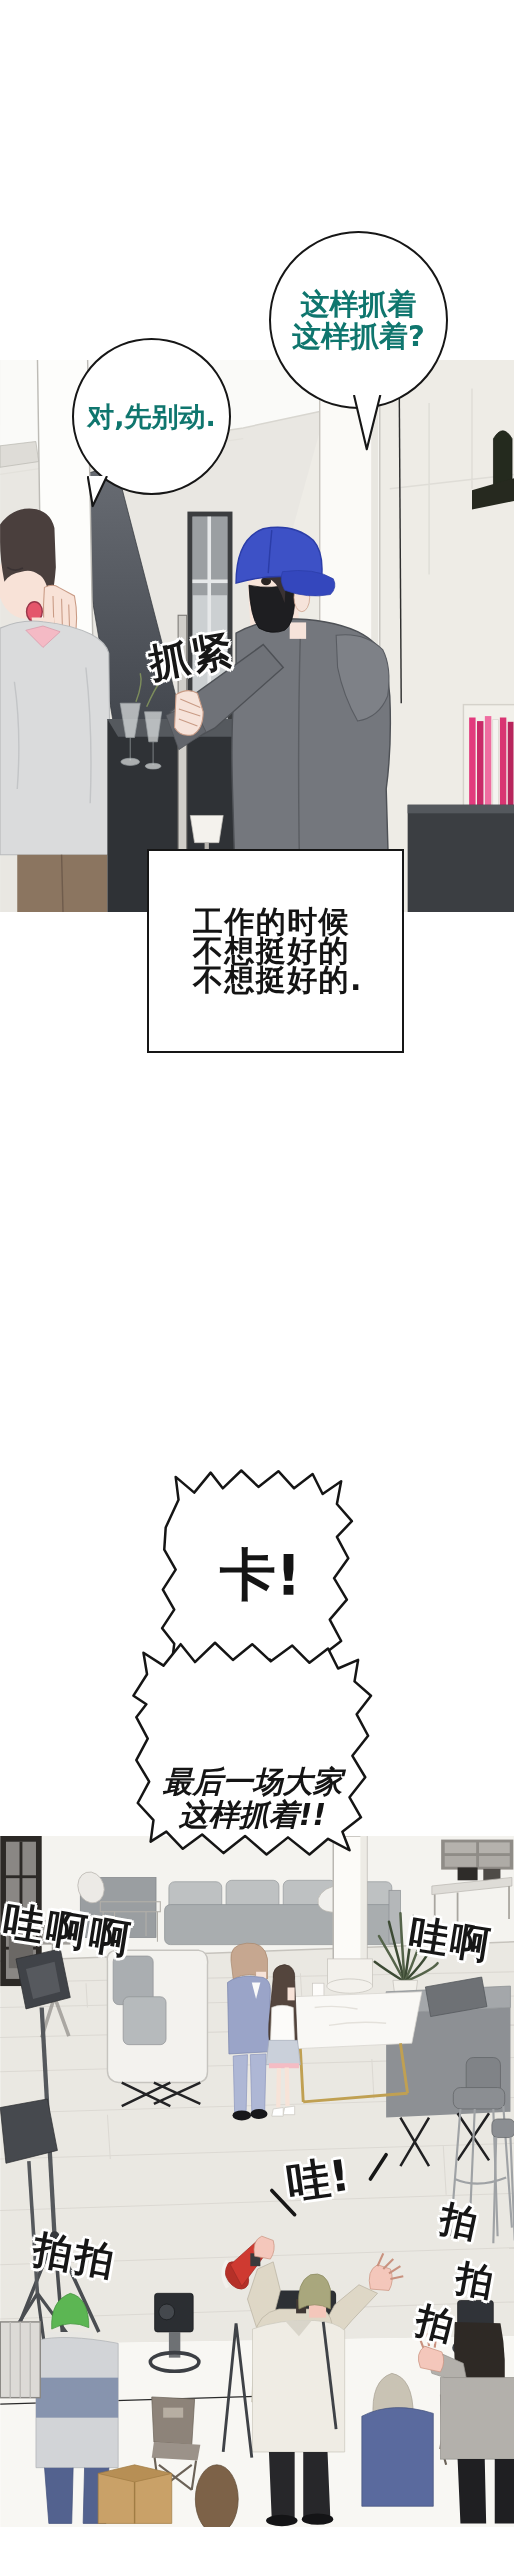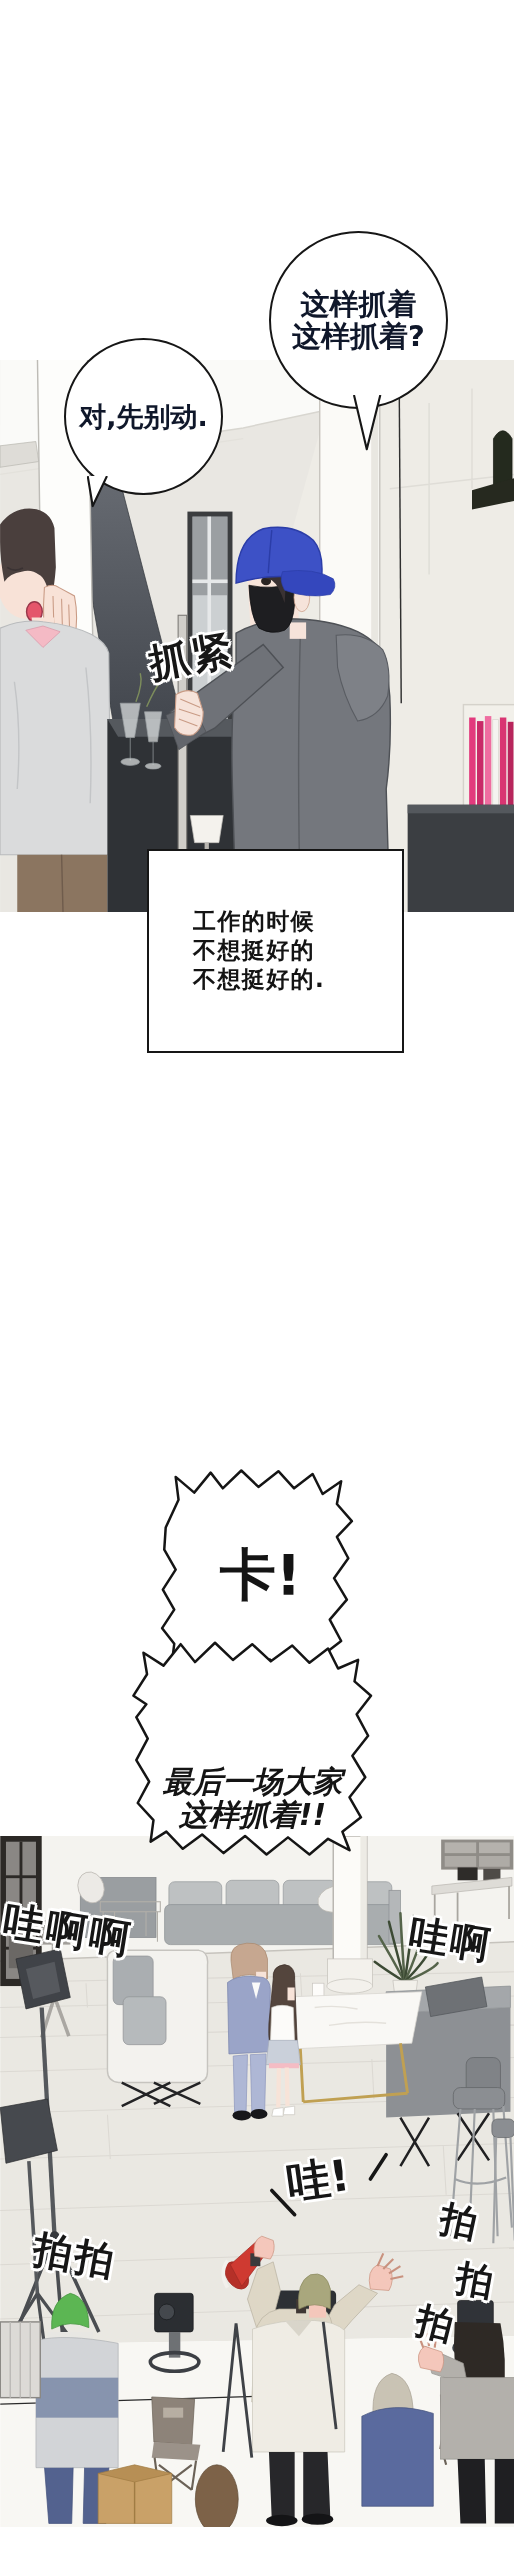--- a/index.html
+++ b/index.html
@@ -1,26 +1,26 @@
 <!DOCTYPE html>
 <html style="font-size:11.4px"><head>
 <meta charset="utf-8">
 <style>
   html,body{margin:0;padding:0;background:#ffffff;}
   .page{position:relative;width:515px;height:2576px;background:#ffffff;overflow:hidden;
         font-family:"DejaVu Sans",sans-serif;}
   .panel{position:absolute;left:0;width:515px;z-index:1;display:block;}
   .bubble{position:absolute;background:#ffffff;border:2.1px solid #161616;border-radius:50%;
           display:flex;align-items:center;justify-content:center;text-align:center;
-          z-index:3;color:#0f172a;font-weight:bold;}
+          z-index:3;color:#0f766e;font-weight:bold;}
   .bubble .ln{display:block;}
   .tail{position:absolute;z-index:4;}
   .caption-box{position:absolute;left:147px;top:849px;width:257px;height:204px;background:#ffffff;
           border:2.1px solid #161616;box-sizing:border-box;z-index:4;}
-  .caption-text{position:absolute;left:44px;top:56px;font-size:23px;line-height:29px;
+  .caption-text{position:absolute;left:44px;top:56px;font-size:30px;line-height:29px;
           font-weight:bold;color:#141414;letter-spacing:1.4px;}
   .spiky{position:absolute;z-index:3;}
   .shout-text{position:absolute;z-index:5;color:#141414;font-weight:bold;text-align:center;}
   .sfx{position:absolute;z-index:6;font-weight:bold;color:#161616;white-space:nowrap;
        text-shadow:-2.1px -2.1px 0 #fff,2.1px -2.1px 0 #fff,-2.1px 2.1px 0 #fff,2.1px 2.1px 0 #fff,
                    -2.9px 0 0 #fff,2.9px 0 0 #fff,0 -2.9px 0 #fff,0 2.9px 0 #fff;}
 </style>
 </head>
 <body>
 
@@ -147,21 +147,21 @@
   <div class="bubble" style="left:269px;top:231px;width:175px;height:174px;font-size:29px;line-height:32px;">
     <div>
       <span class="ln">这样抓着</span>
       <span class="ln">这样抓着?</span>
     </div>
   </div>
   <svg class="tail" style="left:353px;top:395px;width:29px;height:57px;" viewBox="0 0 40 80">
     <path d="M1,0 L19,76 L38,0" fill="#ffffff" stroke="#161616" stroke-width="3" stroke-linejoin="round"></path>
   </svg>
 
-  <div class="bubble" style="left:64px;top:338px;width:155px;height:153px;font-size:27px;">
+  <div class="bubble" style="left:72px;top:338px;width:155px;height:153px;font-size:27px;">
     <span>对,先别动.</span>
   </div>
   <svg class="tail" style="left:87px;top:476px;width:21.4px;height:33px;" viewBox="0 0 30 46">
     <path d="M28,0 L8,42 L1,0" fill="#ffffff" stroke="#161616" stroke-width="3" stroke-linejoin="round"></path>
   </svg>
 
   <div class="sfx" style="left:149px;top:629px;font-size:40px;transform:rotate(-10deg);letter-spacing:2.9px;">抓紧</div>
 
   <div class="caption-box">
     <div class="caption-text">

